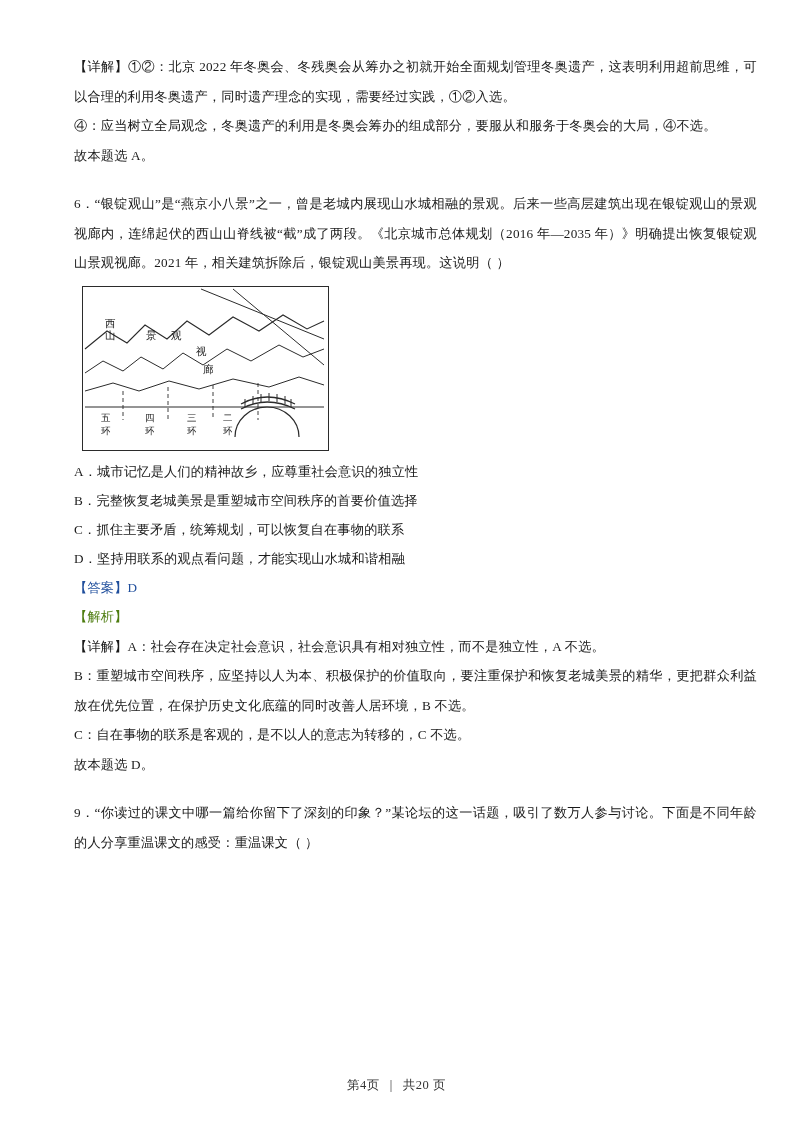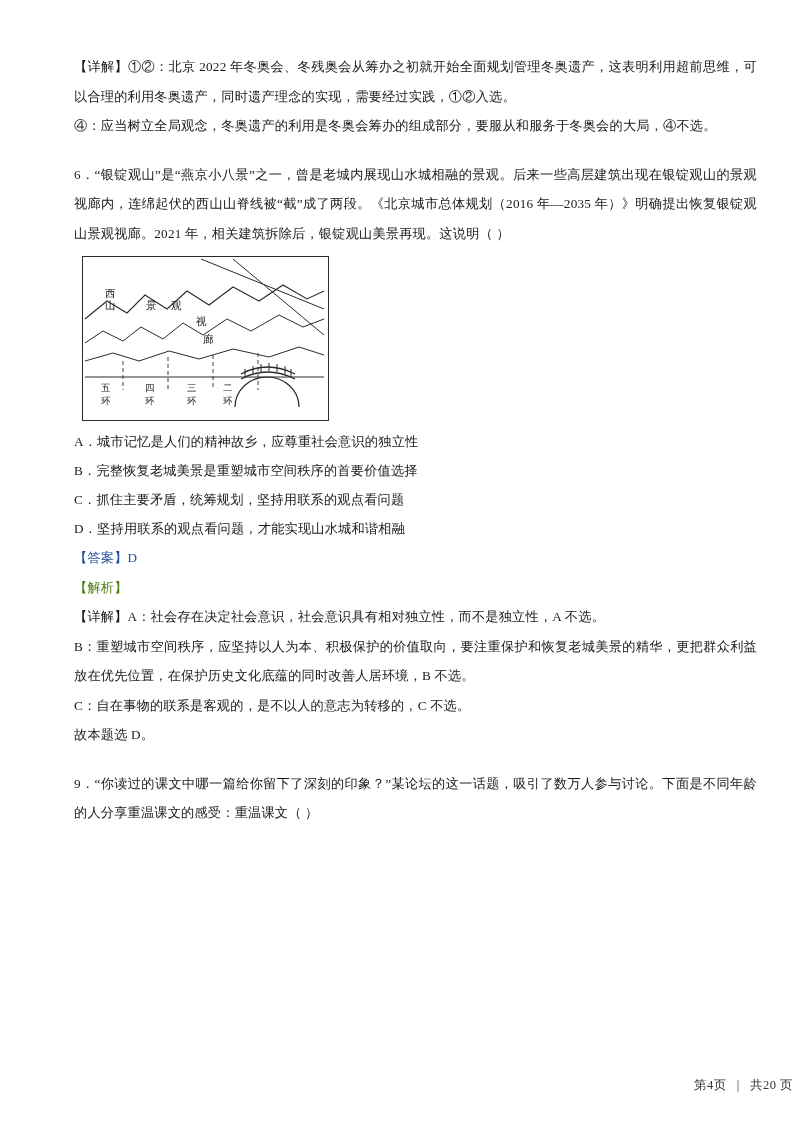--- a/index.html
+++ b/index.html
@@ -46,34 +46,35 @@
     border: 1px solid #2b2b2b;
     position: relative;
     background: #fff;
   }
   .figure svg { display: block; }
   .footer {
     position: absolute;
     left: 0;
     right: 0;
     bottom: 28px;
-    text-align: right;
+    text-align: center;
     font-size: 12.5px;
     color: #333;
     letter-spacing: 0.5px;
   }
   .sep { display: inline-block; width: 10px; }
 </style>
 </head>
 <body>
 
 <div class="page">
 
   <p class="para">【详解】①②：北京 2022 年冬奥会、冬残奥会从筹办之初就开始全面规划管理冬奥遗产，这表明利用超前思维，可以合理的利用冬奥遗产，同时遗产理念的实现，需要经过实践，①②入选。</p>
   <p class="para">④：应当树立全局观念，冬奥遗产的利用是冬奥会筹办的组成部分，要服从和服务于冬奥会的大局，④不选。</p>
+  <p class="para">故本题选 A。</p>
 
   <p class="para q-block">6．“银锭观山”是“燕京小八景”之一，曾是老城内展现山水城相融的景观。后来一些高层建筑出现在银锭观山的景观视廊内，连绵起伏的西山山脊线被“截”成了两段。《北京城市总体规划（2016 年—2035 年）》明确提出恢复银锭观山景观视廊。2021 年，相关建筑拆除后，银锭观山美景再现。这说明（     ）</p>
 
   <div class="figure">
     <svg width="243" height="161" viewBox="0 0 243 161" xmlns="http://www.w3.org/2000/svg">
 
       <path d="M2 62 L24 44 L44 56 L62 38 L84 52 L104 34 L126 48 L150 30 L176 44 L200 28 L224 42 L241 34" fill="none" stroke="#2b2b2b" stroke-width="1.1"></path>
       <path d="M2 86 L20 74 L40 84 L58 70 L80 82 L100 66 L120 78 L144 62 L168 74 L196 58 L220 70 L241 62" fill="none" stroke="#2b2b2b" stroke-width="1"></path>
       <path d="M2 104 L30 96 L56 104 L86 94 L116 102 L150 92 L186 100 L216 90 L241 98" fill="none" stroke="#2b2b2b" stroke-width="1"></path>
 
@@ -112,21 +113,21 @@
       <text x="104" y="134" font-family="Liberation Serif, serif" font-size="9.5" fill="#1a1a1a">三</text>
       <text x="104" y="147" font-family="Liberation Serif, serif" font-size="9.5" fill="#1a1a1a">环</text>
       <text x="140" y="134" font-family="Liberation Serif, serif" font-size="9.5" fill="#1a1a1a">二</text>
       <text x="140" y="147" font-family="Liberation Serif, serif" font-size="9.5" fill="#1a1a1a">环</text>
     </svg>
   </div>
 
   <div class="options">
     <p class="para">A．城市记忆是人们的精神故乡，应尊重社会意识的独立性</p>
     <p class="para">B．完整恢复老城美景是重塑城市空间秩序的首要价值选择</p>
-    <p class="para">C．抓住主要矛盾，统筹规划，坚持用联系的观点看问题</p>
+    <p class="para">C．抓住主要矛盾，统筹规划，可以恢复自在事物的联系</p>
     <p class="para">D．坚持用联系的观点看问题，才能实现山水城和谐相融</p>
   </div>
 
   <p class="para blue"><span>【答案】</span><span>D</span></p>
 
   <p class="para blue-label">【解析】</p>
 
   <p class="para">【详解】A：社会存在决定社会意识，社会意识具有相对独立性，而不是独立性，A 不选。</p>
   <p class="para">B：重塑城市空间秩序，应坚持以人为本、积极保护的价值取向，要注重保护和恢复老城美景的精华，更把群众利益放在优先位置，在保护历史文化底蕴的同时改善人居环境，B 不选。</p>
   <p class="para">C：自在事物的联系是客观的，是不以人的意志为转移的，C 不选。</p>

